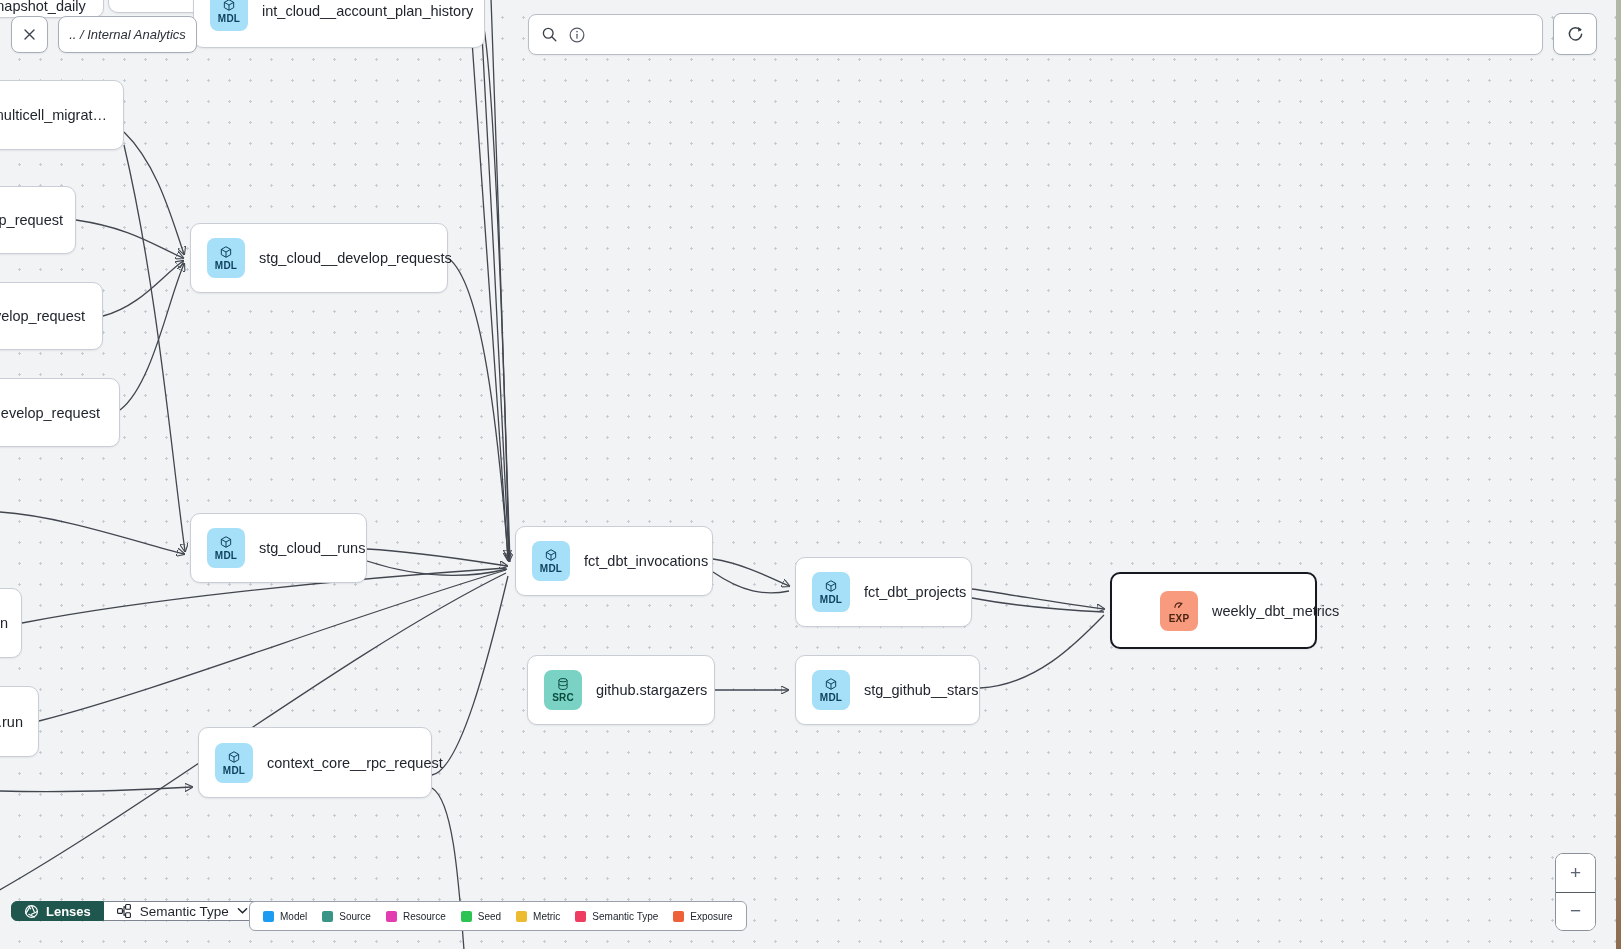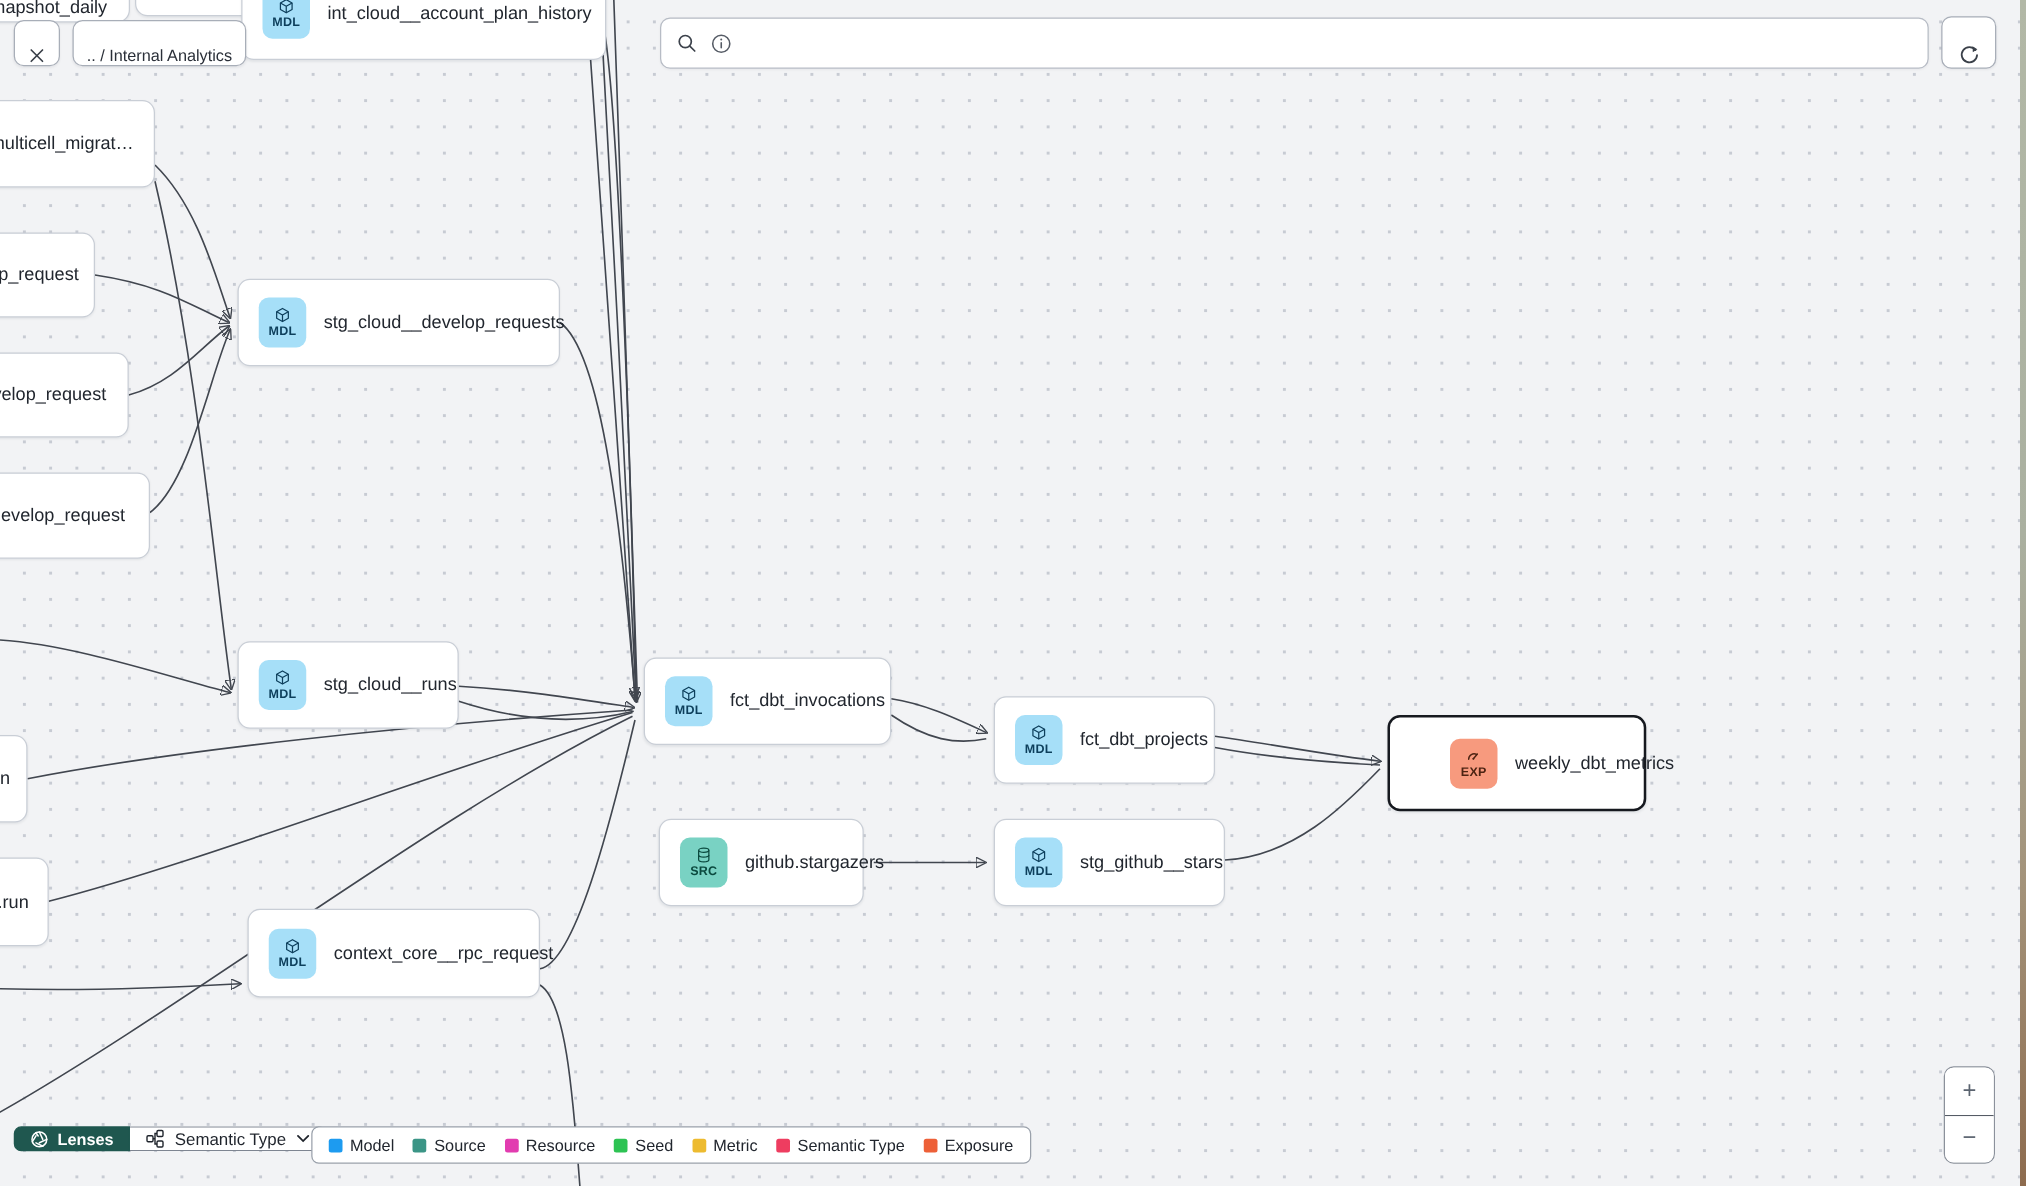--- a/index.html
+++ b/index.html
@@ -36,22 +36,23 @@
   .badge svg { width:14px; height:14px; display:block; }
   .bcode { font-size:10px; font-weight:700; letter-spacing:.2px; }
   .badge-mdl { background:#a6dff8; color:#0d3f5c; }
   .badge-src { background:#79d2c3; color:#0b4a3f; }
   .badge-exp { background:#f79a7e; color:#4d2413; }
   .abslabel { position:absolute; font-size:14.5px; }
   
   .tbtn {
     position:absolute; z-index:5; background:#fff;
     border:1px solid #a8aeb8; border-radius:8px;
-    display:flex; align-items:flex-end; justify-content:center; cursor:pointer;
+    display:flex; align-items:center; justify-content:center; cursor:pointer;
     box-shadow:0 1px 2px rgba(16,24,40,.06);
+    font-style:italic;
   }
   #closeBtn { left:11px; top:16px; width:37px; height:37px; }
   #crumbBtn { left:58px; top:16px; width:139px; height:37px; font-size:13px; color:#2a2f38; }
   #searchWrap {
     position:absolute; z-index:5; left:528px; top:14px; width:1015px; height:41px;
     background:#fff; border:1px solid #b7bcc5; border-radius:8px;
     display:flex; align-items:center; padding:0 12px; gap:10px;
     box-shadow:0 1px 2px rgba(16,24,40,.05);
   }
   #searchWrap input {
@@ -67,21 +68,21 @@
     padding:0 12px; font-size:13px; font-weight:600;
   }
   #resourceTypeBtn {
     background:#fff; border:1px solid #7e8591; border-left:none;
     border-radius:0 6px 6px 0; display:flex; align-items:center; gap:8px;
     padding:0 12px; font-size:13.5px; color:#1f242c;
   }
   #legendBox {
     position:absolute; z-index:5; left:249px; top:901px; height:30px;
     background:#fff; border:1px solid #9aa1ab; border-radius:6px;
-    display:flex; align-items:center; gap:15px; padding:0 13px; font-size:13px; color:#21262e;
+    display:flex; align-items:center; gap:15px; padding:0 13px; font-size:10px; color:#21262e;
   }
   .litem { display:flex; align-items:center; gap:6px; white-space:nowrap; }
   .sw { width:11px; height:11px; border-radius:2px; display:inline-block; }
   .sw-model{background:#1d9bf0}.sw-source{background:#3b9586}.sw-snapshot{background:#e23cb0}
   .sw-seed{background:#2dc353}.sw-metric{background:#edbb30}.sw-semantic{background:#ee3d60}
   .sw-exposure{background:#ed6038}
   
   #zoomCtl {
     position:absolute; z-index:5; left:1555px; top:853px; width:41px; height:78px;
     background:#fff; border:1px solid #8b919b; border-radius:8px;
@@ -229,21 +230,21 @@
       <svg class="ico" viewBox="0 0 24 24" fill="none" stroke="currentColor" stroke-width="2" stroke-linecap="round">
           <path d="M5 16a7.5 7.5 0 0 1 11-6.6"></path>
           <path d="M11.5 15.5 17 9"></path>
           <circle cx="11.5" cy="15.5" r="1.4" fill="currentColor" stroke="none"></circle>
         </svg>
       <span class="bcode">EXP</span>
     </span>
     <span>weekly_dbt_metrics</span>
   </div>
 
-  <div class="node" style="left:527px;top:655px;width:164px;height:70px">
+  <div class="node" style="left:527px;top:655px;width:188px;height:70px">
     <span class="badge badge-src">
       <svg class="ico" viewBox="0 0 24 24" fill="none" stroke="currentColor" stroke-width="1.7">
           <ellipse cx="12" cy="5.5" rx="7" ry="2.8"></ellipse>
           <path d="M5 5.5v13c0 1.6 3.1 2.9 7 2.9s7-1.3 7-2.9v-13"></path>
           <path d="M5 12c0 1.6 3.1 2.9 7 2.9s7-1.3 7-2.9"></path>
         </svg>
       <span class="bcode">SRC</span>
     </span>
     <span>github.stargazers</span>
   </div>

